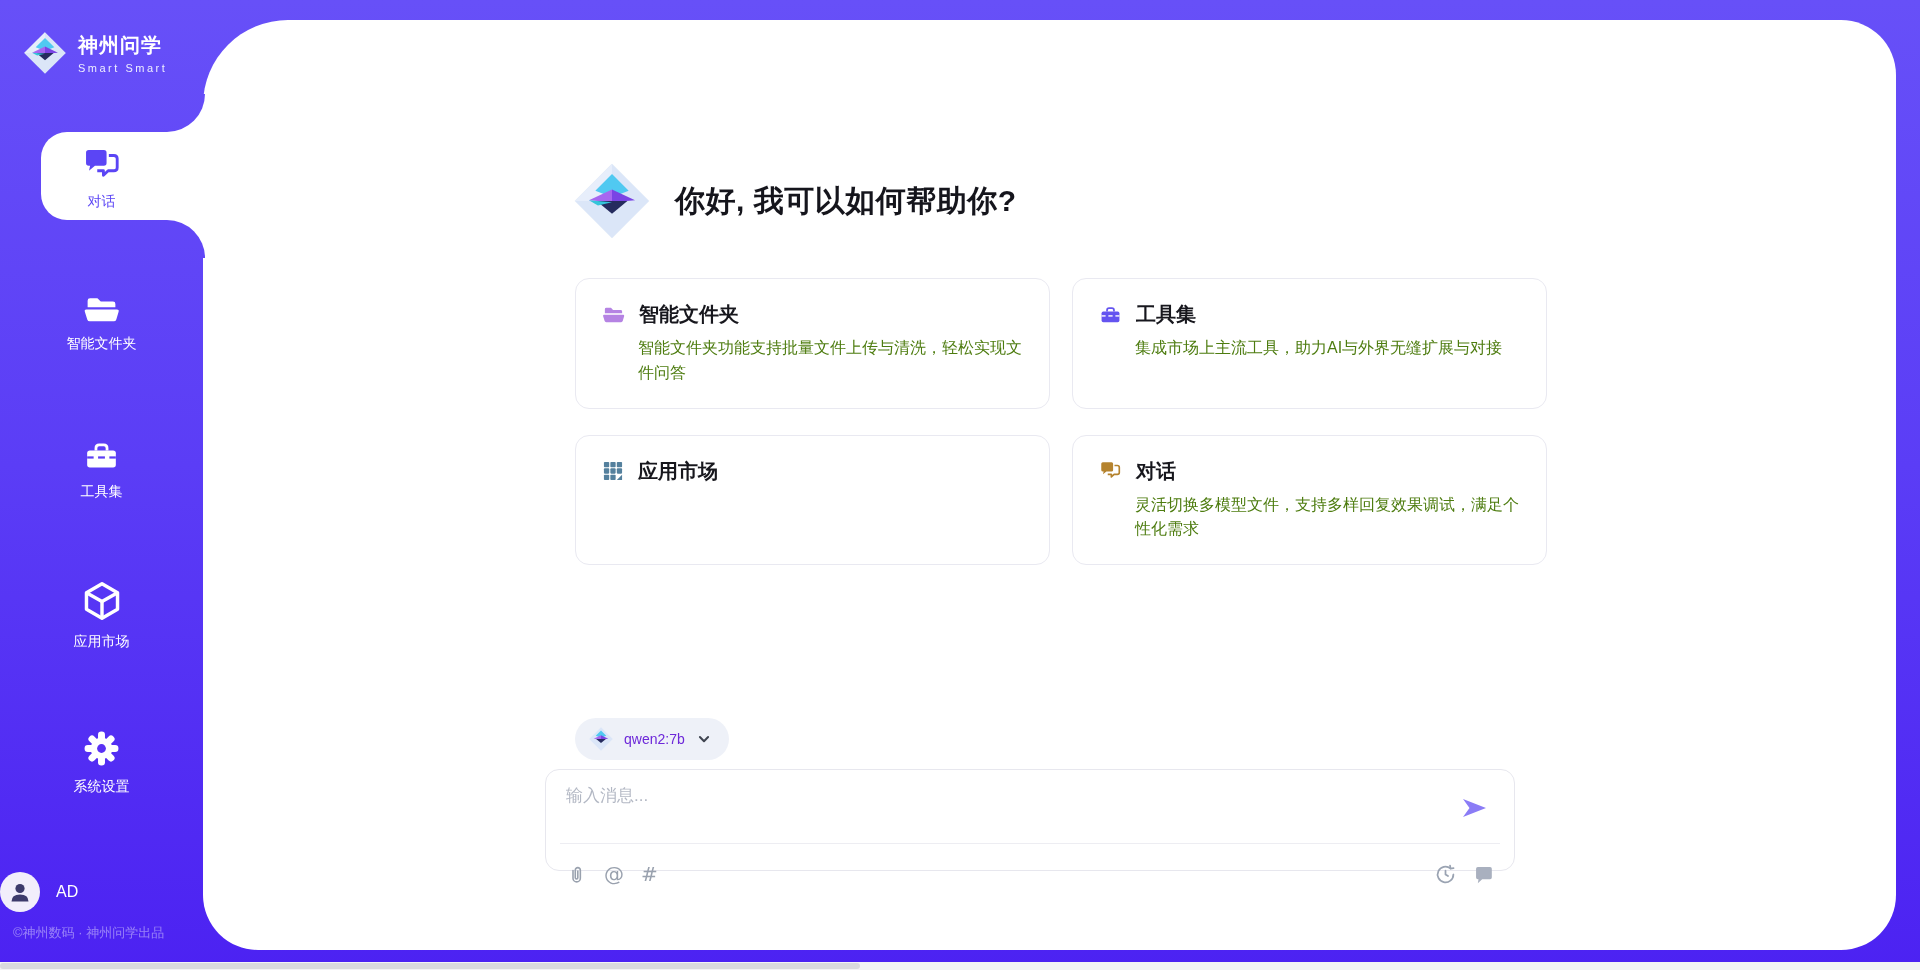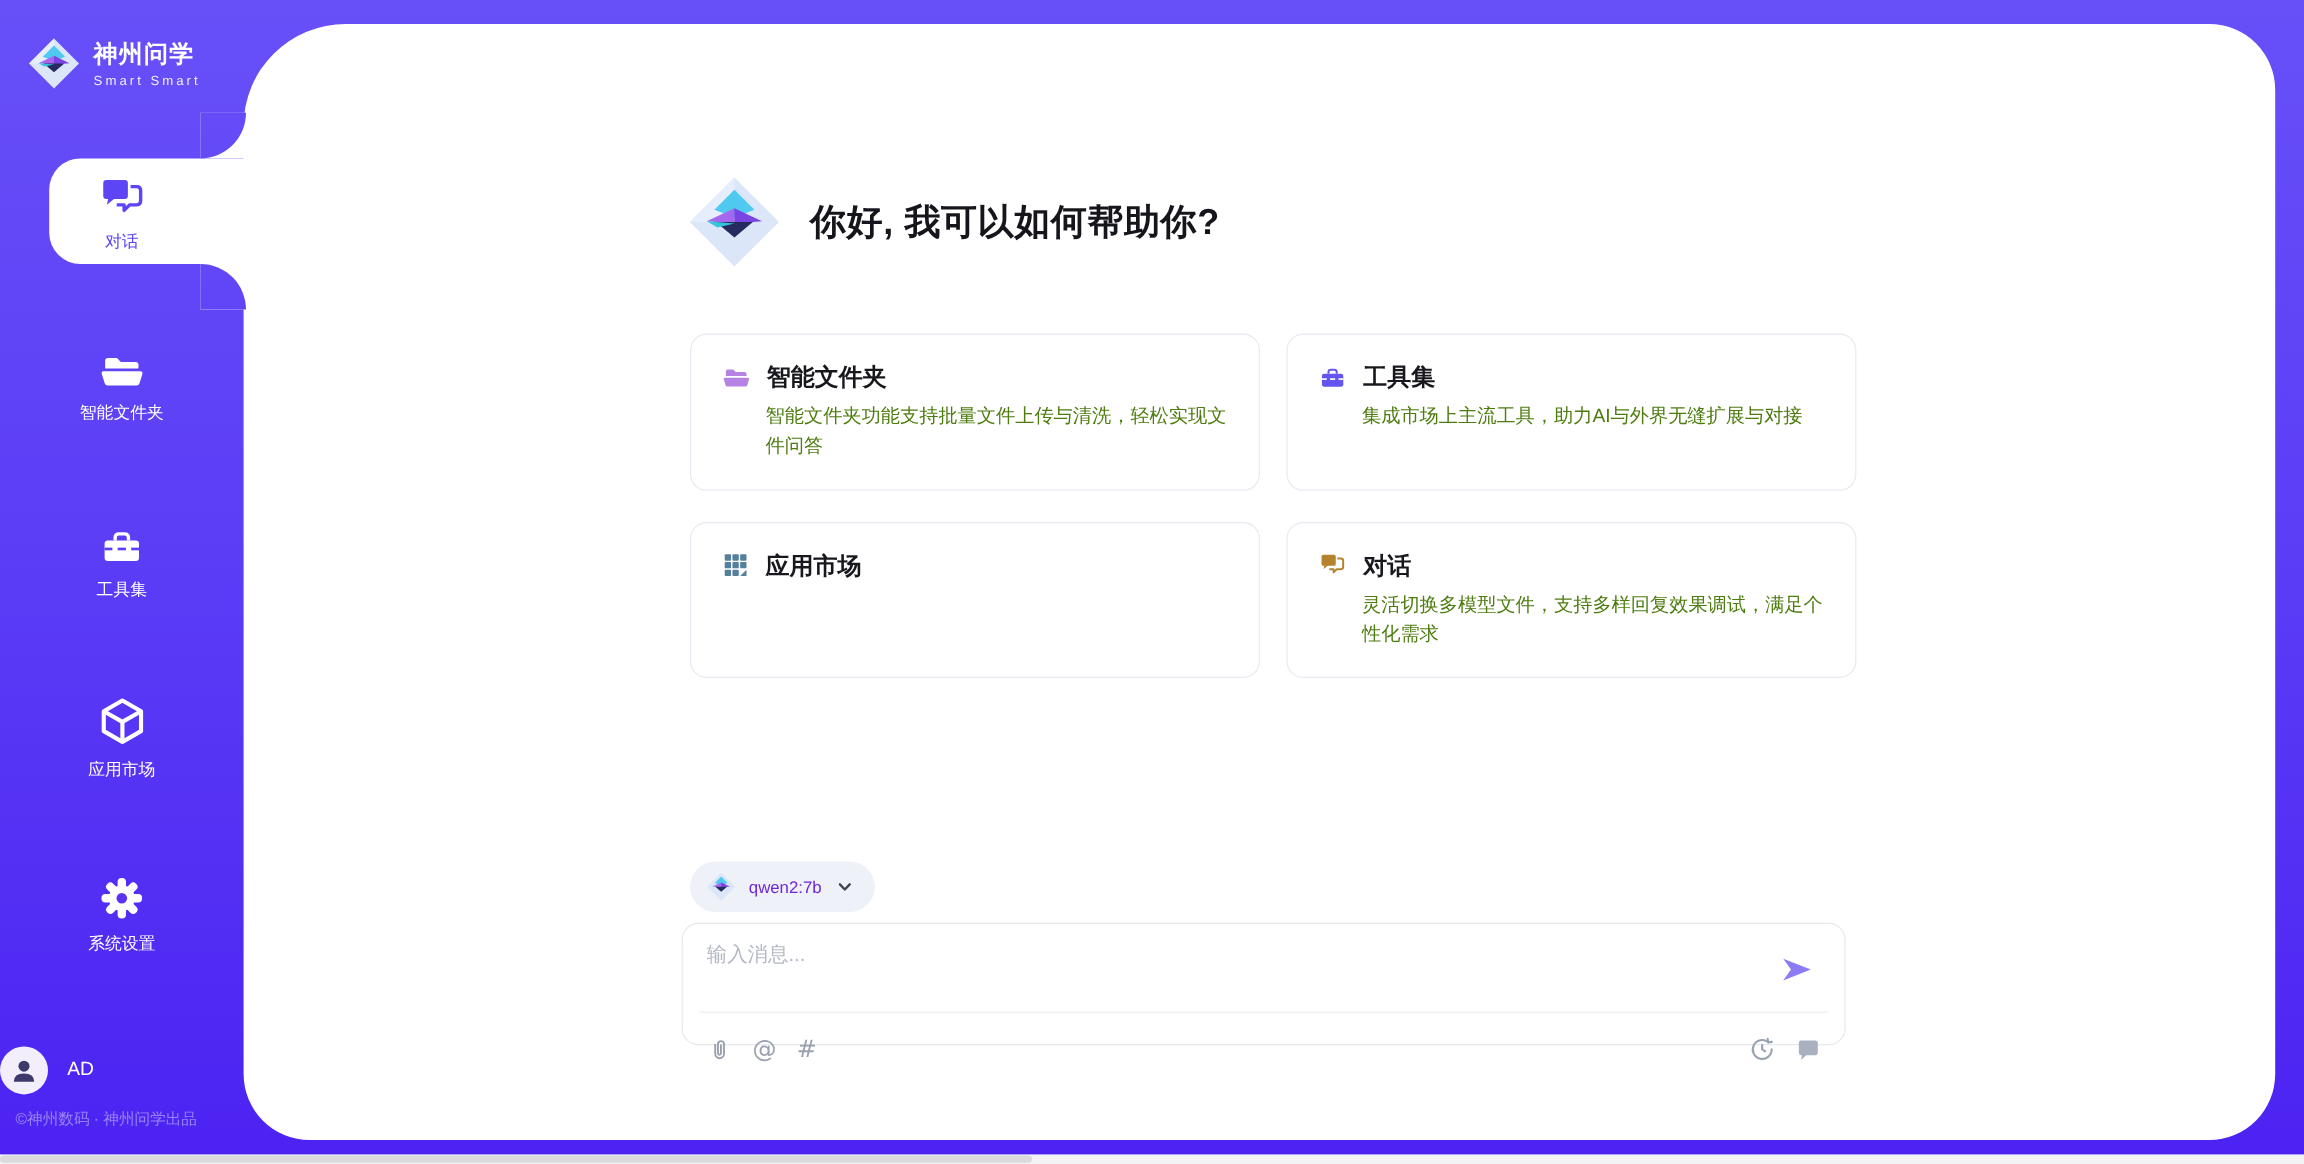--- a/index.html
+++ b/index.html
@@ -42,40 +42,40 @@
 
   .user { position:absolute; top:872px; left:0; width:203px; display:flex;
     align-items:center; justify-content:flex-start; gap:16px; z-index:3; }
   .avatar { width:40px; height:40px; border-radius:50%; background:#f2eefb;
     display:flex; align-items:center; justify-content:center; }
   .user-name { color:#fff; font-size:16px; font-weight:500; }
   .copyright { position:absolute; left:13px; top:924px; color:rgba(255,255,255,.42);
     font-size:13px; z-index:3; }
 
   
-  .hero { position:absolute; left:571px; top:144px; display:flex; align-items:center; gap:22px; z-index:3; }
+  .hero { position:absolute; left:571px; top:160px; display:flex; align-items:center; gap:22px; z-index:3; }
   .hero-title { font-size:30px; font-weight:700; color:#15151c; letter-spacing:.5px; }
 
   
   .cards { position:absolute; left:575px; top:278px; width:972px; display:grid;
     grid-template-columns:1fr 1fr; gap:26px 22px; z-index:3; }
   .card { background:#fff; border:1px solid #e9e9f1; border-radius:14px;
     padding:22px 26px; min-height:128px; cursor:pointer; }
   .card-head { display:flex; align-items:center; gap:14px; }
   .card-title { font-size:20px; font-weight:700; color:#17171d; }
   .card-desc { margin:8px 0 0 36px; font-size:16px; color:#4d7c0f; line-height:1.55; }
 
   
   .model-pill { position:absolute; left:575px; top:718px; height:42px; display:inline-flex;
     align-items:center; gap:10px; padding:0 16px 0 13px; background:#eef1f8;
     border-radius:21px; cursor:pointer; z-index:3; }
   .model-name { font-size:14px; color:#6d28d9; }
 
   
-  .composer { position:absolute; left:568px; top:769px; width:970px; height:102px;
+  .composer { position:absolute; left:545px; top:769px; width:970px; height:102px;
     background:#fff; border:1px solid #e7e7ee; border-radius:14px; z-index:3; }
   .composer textarea { position:absolute; left:20px; top:14px; width:860px; height:52px;
     border:none; outline:none; resize:none; font-family:inherit; font-size:17px; color:#333;
     background:transparent; }
   .composer textarea::placeholder { color:#b3b8c4; }
   .send-btn { position:absolute; right:24px; top:24px; width:30px; height:28px;
     border:none; background:transparent; cursor:pointer; }
   .composer-divider { position:absolute; left:14px; right:14px; top:73px; height:1px; background:#ededf2; }
   .composer-toolbar { position:absolute; left:20px; right:20px; top:84px; height:40px;
     display:flex; align-items:center; justify-content:space-between; }

